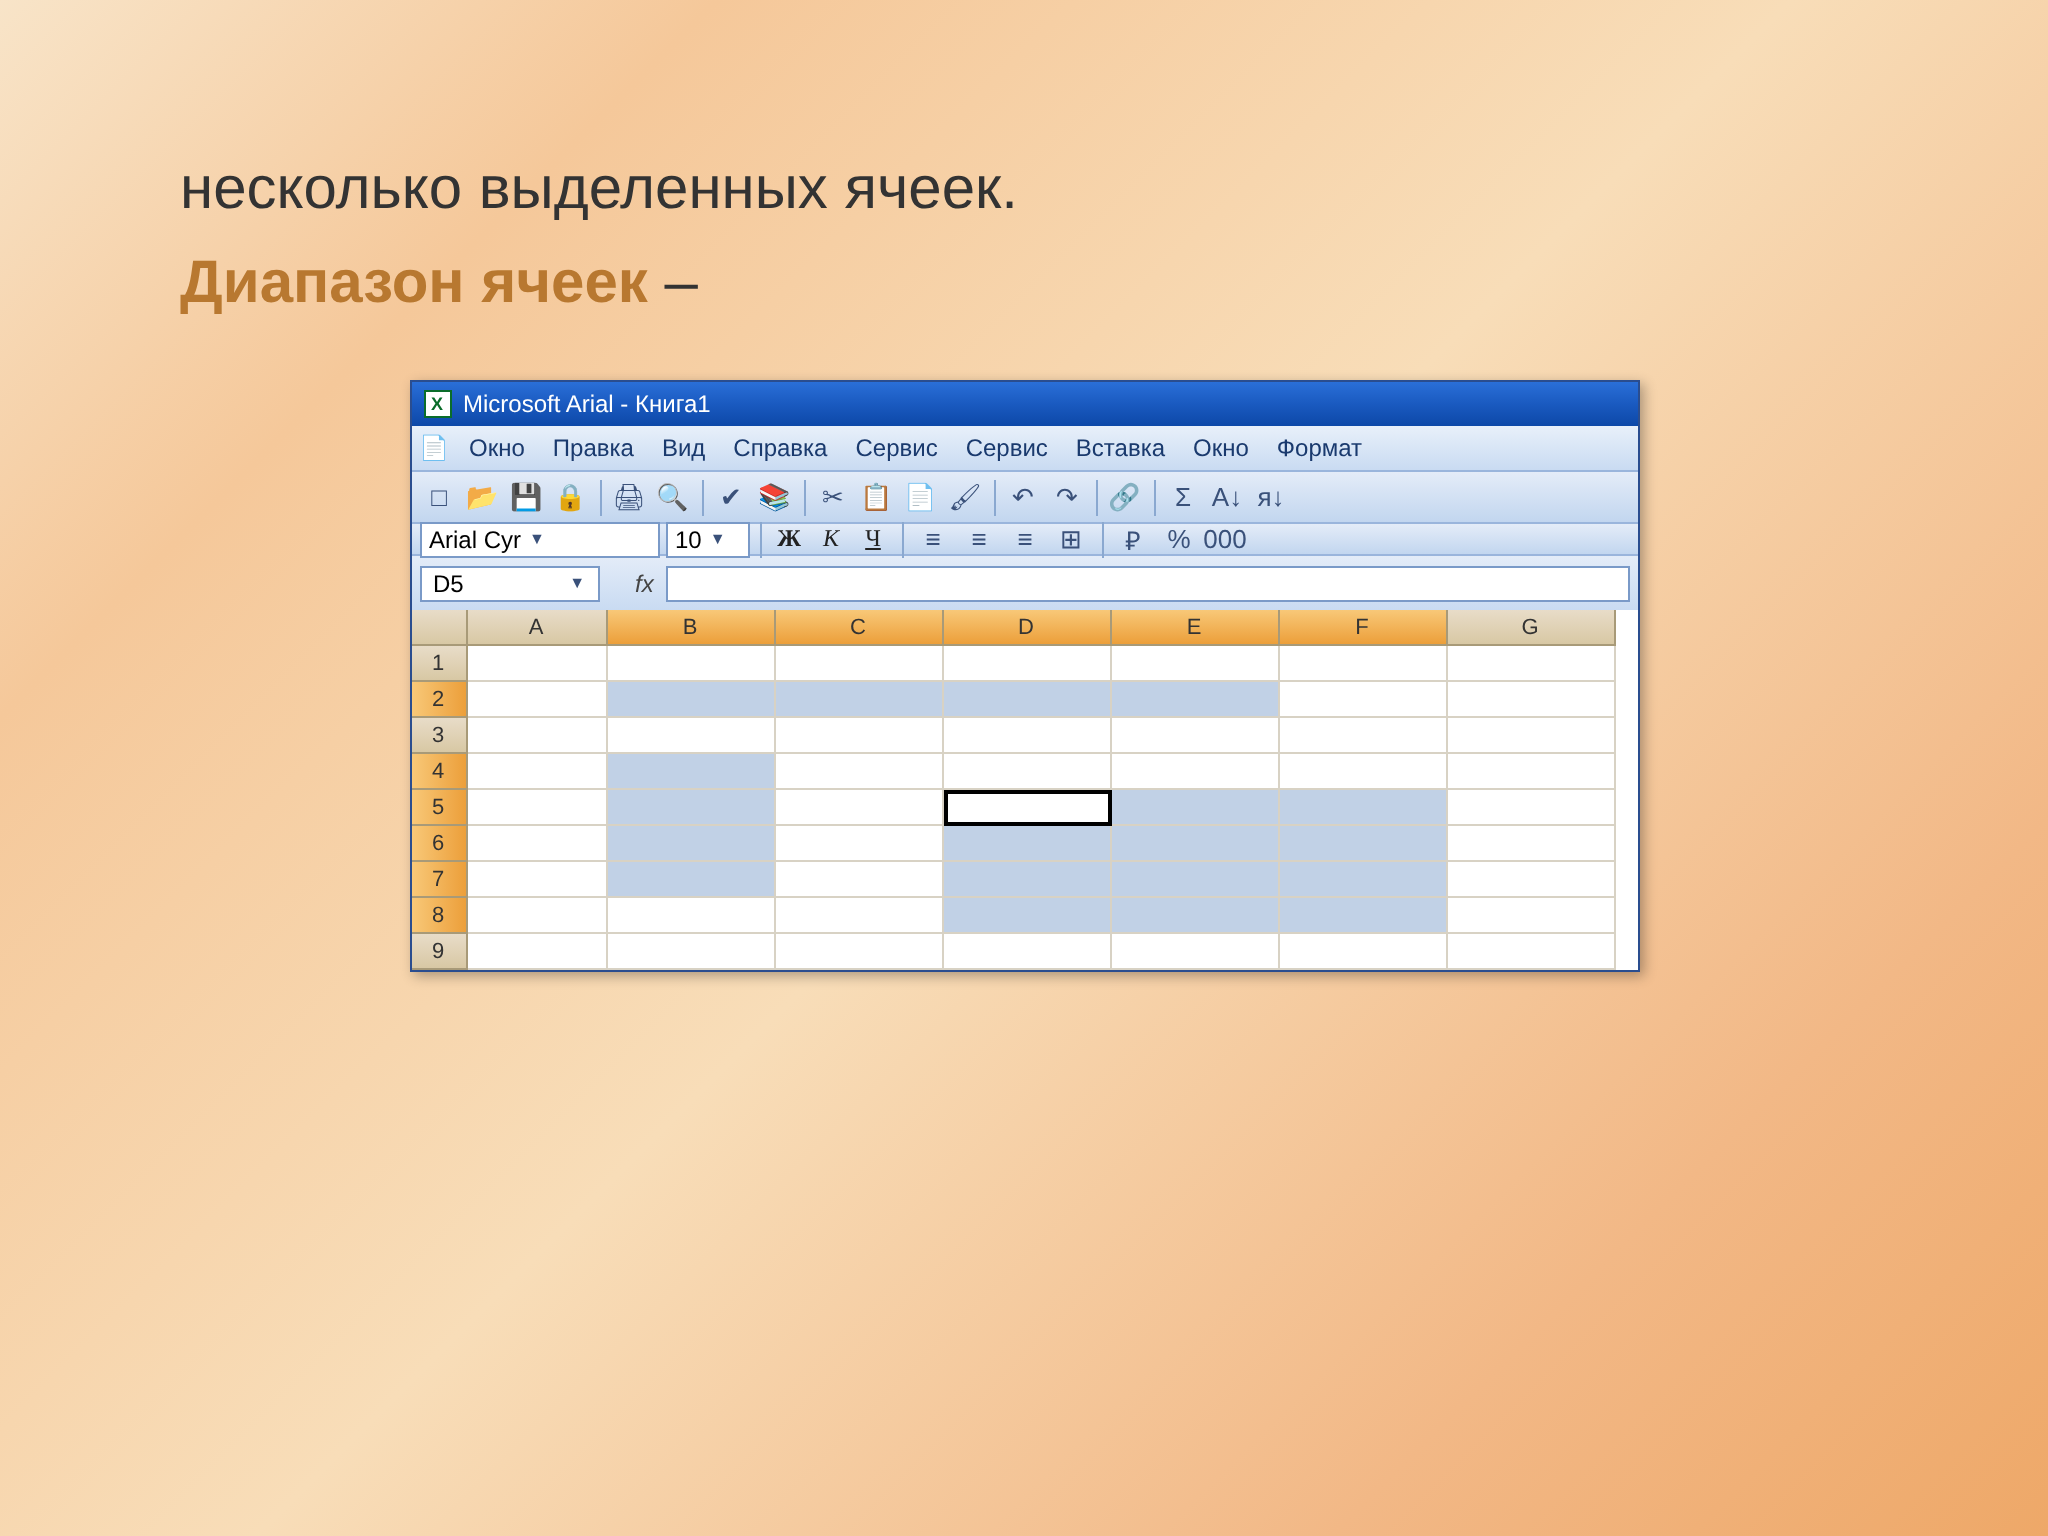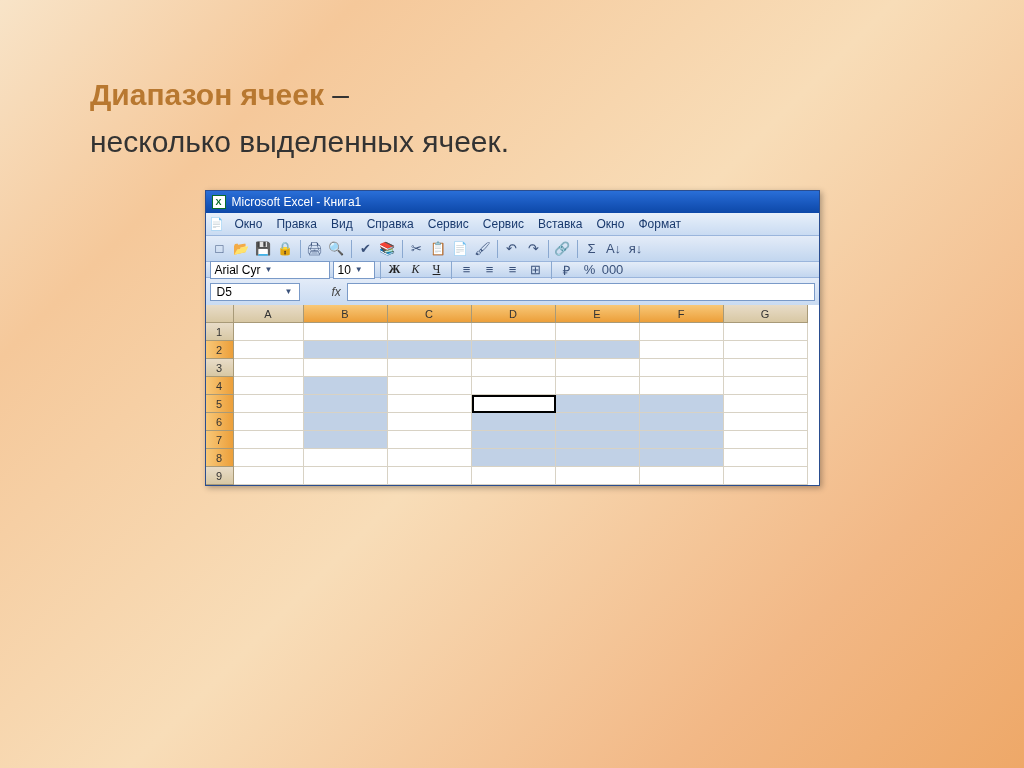--- a/index.html
+++ b/index.html
@@ -141,21 +141,21 @@
     border: 1px solid #7a9ac8;
     height: 18px;
     margin-left: 4px;
     padding: 0 6px;
     display: flex;
     align-items: center;
     justify-content: space-between;
   }
   .fx-label {
     font-style: italic;
-    margin-left: 32px;
+    margin-left: 18px;
     color: #444;
   }
   .formula-input {
     flex: 1;
     background: #fff;
     height: 18px;
     margin-left: 6px;
     margin-right: 4px;
     border: 1px solid #7a9ac8;
   }
@@ -232,29 +232,29 @@
     color: #222;
   }
   .fmt-btn.b { font-weight: bold; }
   .fmt-btn.i { font-style: italic; }
   .fmt-btn.u { text-decoration: underline; }
 </style>
 </head>
 <body>
 
 <div class="content">
+  <div class="title-line">несколько выделенных ячеек.</div>
   <div class="title-line">
     <span class="term">Диапазон ячеек</span><span> –</span>
   </div>
-  <div class="title-line">несколько выделенных ячеек.</div>
 
   <div class="excel-window">
     <div class="titlebar">
       <span class="excel-icon">X</span>
-      <span>Microsoft Excel - Книга1</span>
+      <span>Microsoft Arial - Книга1</span>
     </div>
 
     <div class="menubar">
       <span class="small-icon">📄</span>
       <span class="menu-item">Окно</span>
       <span class="menu-item">Правка</span>
       <span class="menu-item">Вид</span>
       <span class="menu-item">Справка</span>
       <span class="menu-item">Сервис</span>
       <span class="menu-item">Сервис</span>

